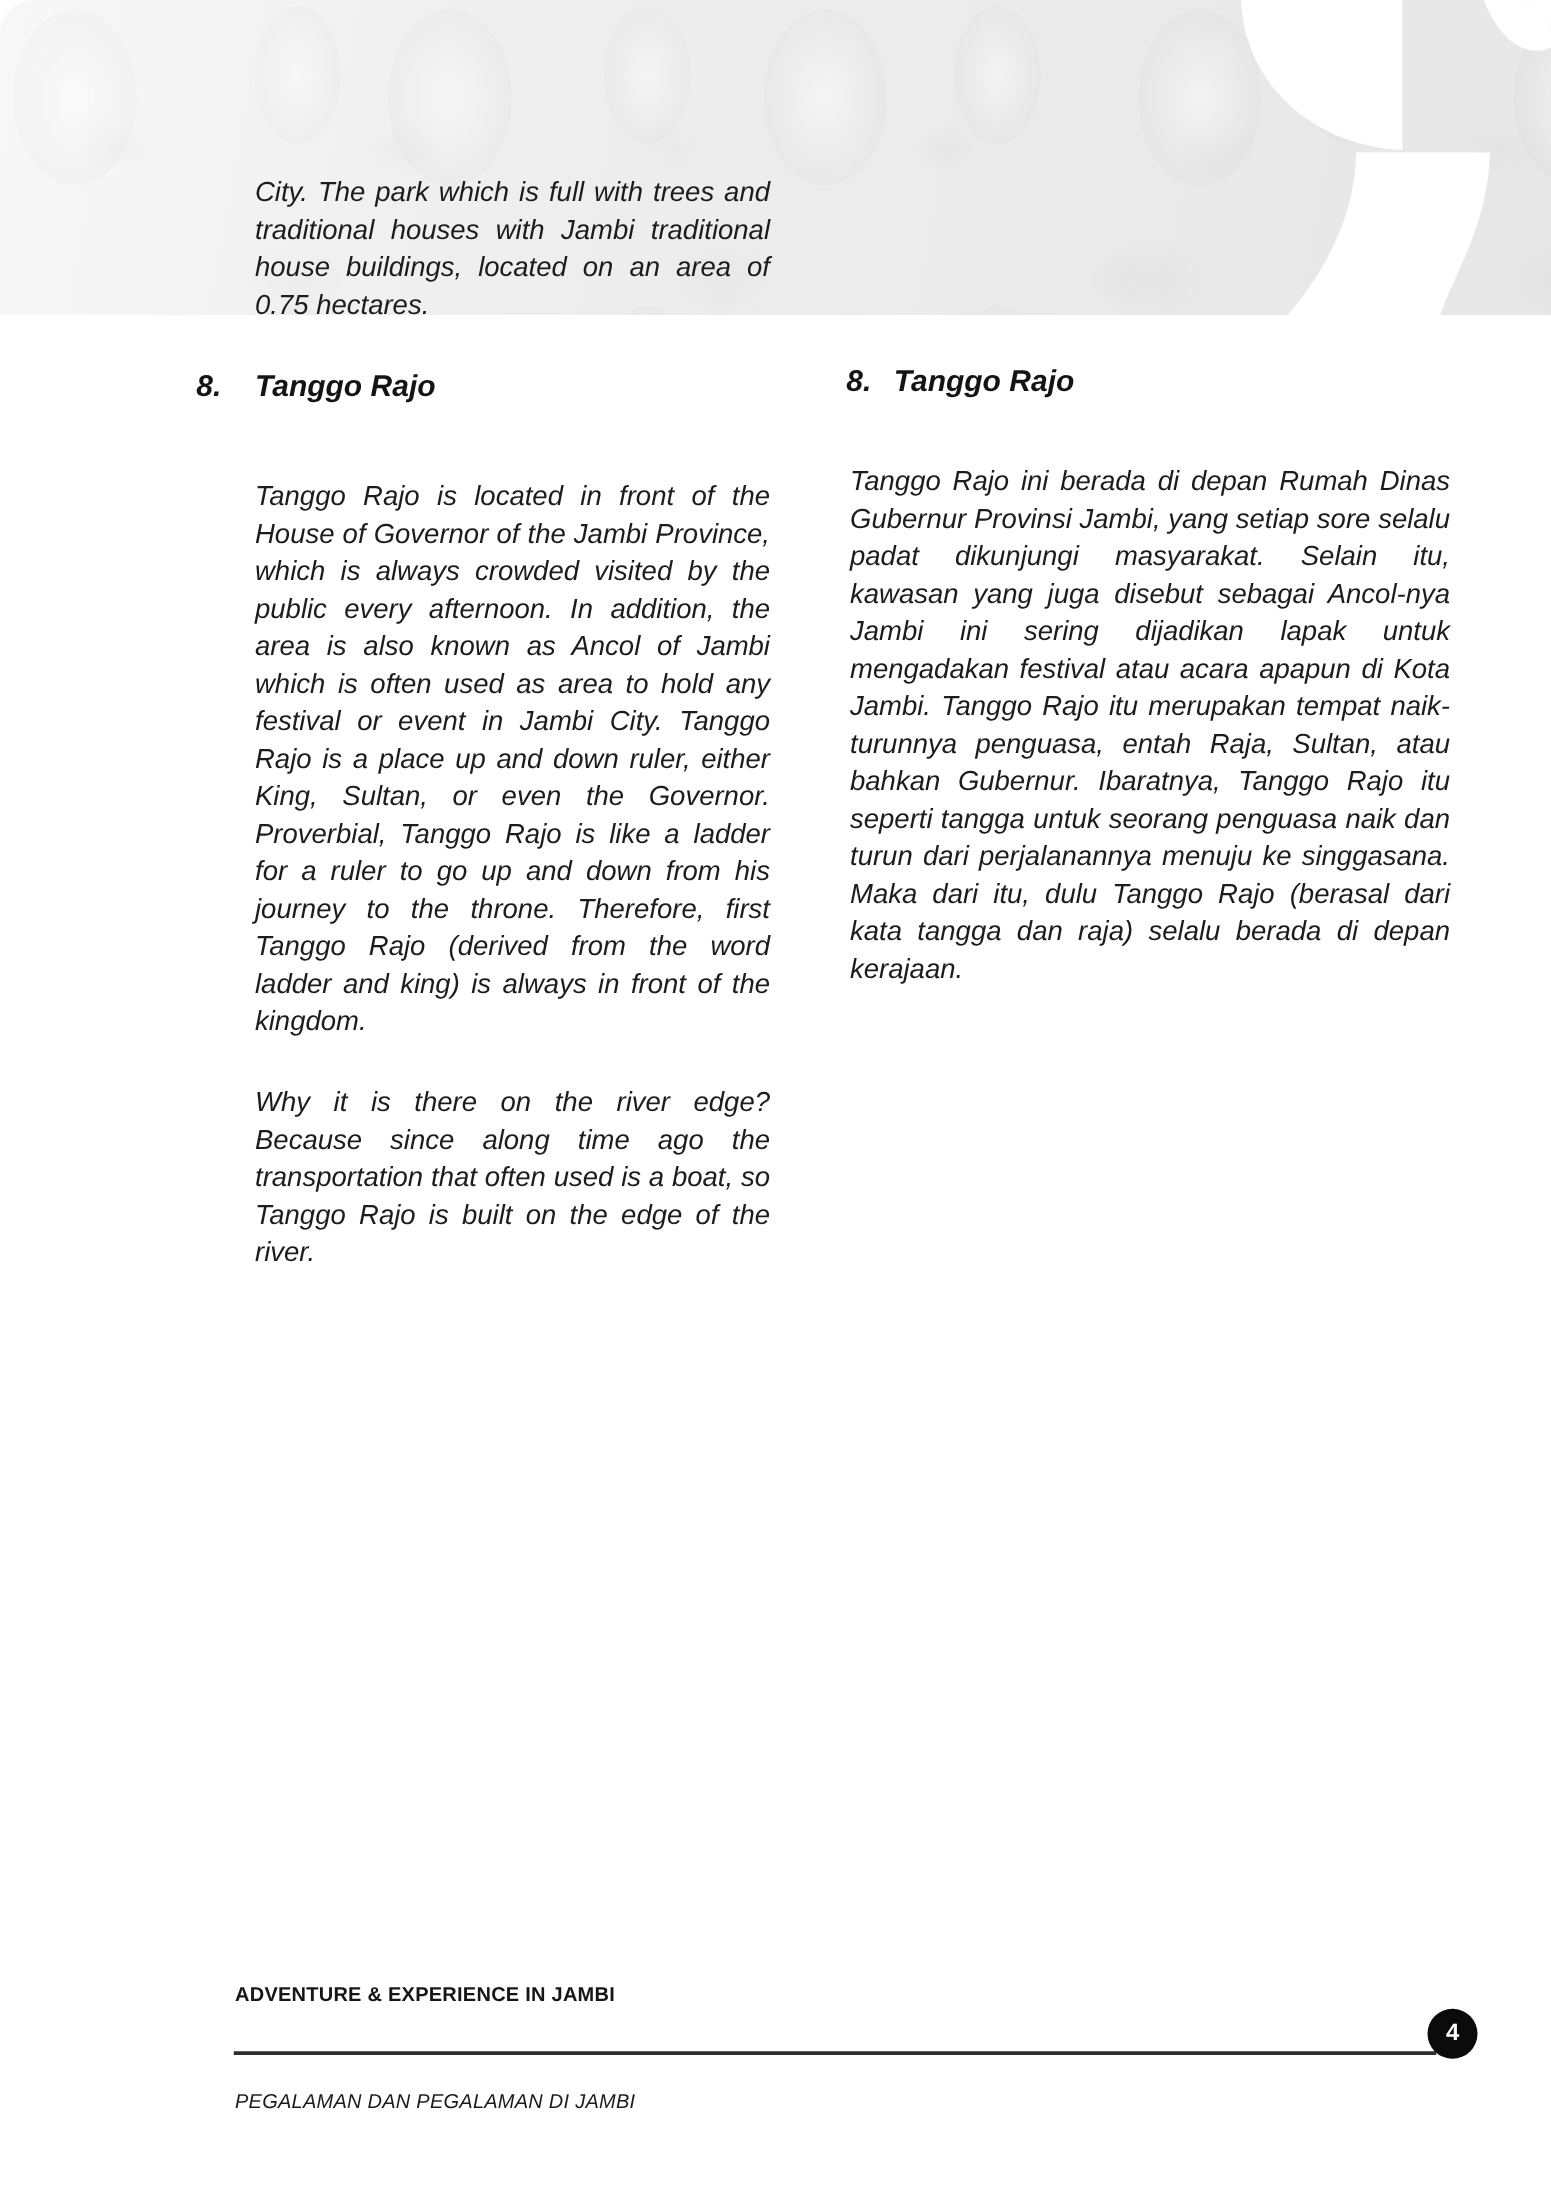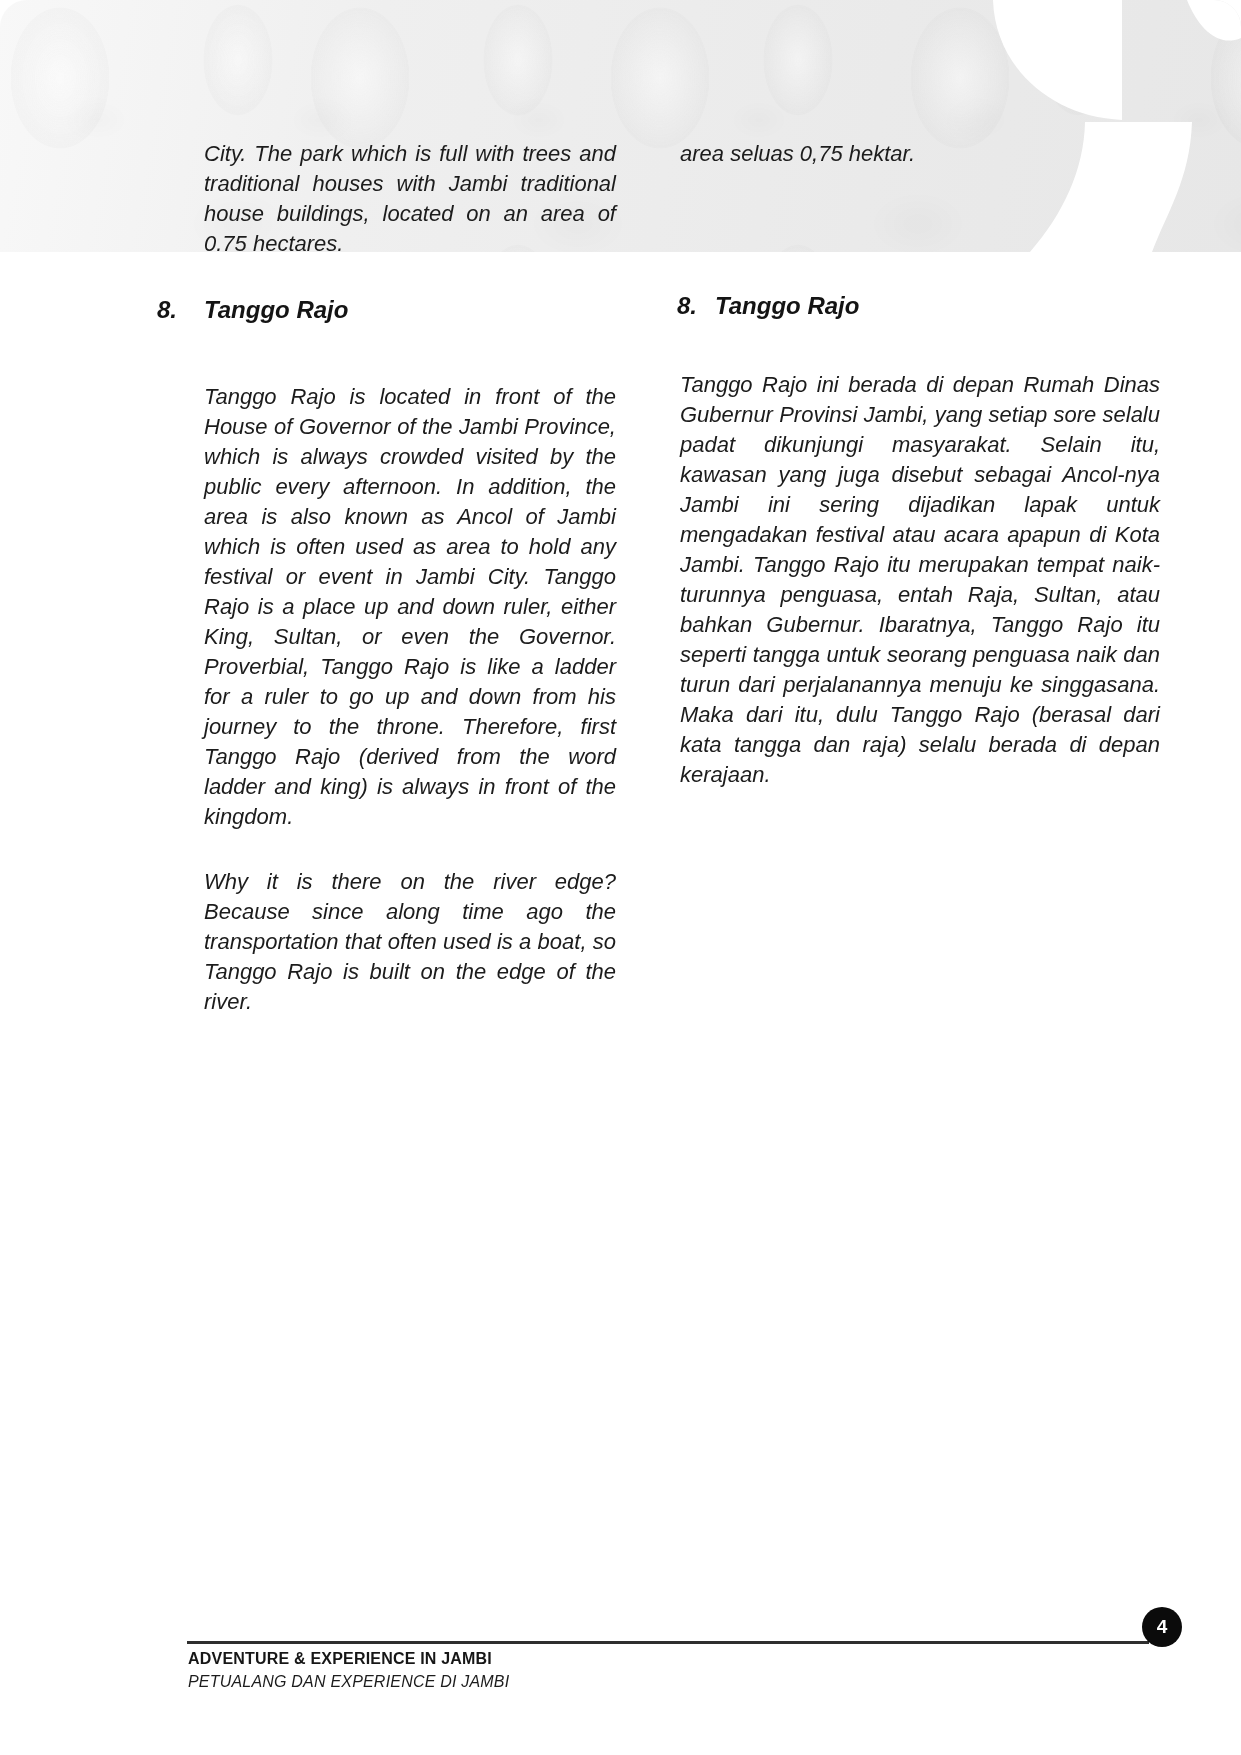--- a/index.html
+++ b/index.html
@@ -64,21 +64,21 @@
     position:absolute;left:187px;top:1641px;width:962px;height:3px;
     background:#2e2e2e;
   }
   .page-badge{
     position:absolute;left:1142px;top:1607px;width:40px;height:40px;
     border-radius:50%;background:#0b0b0b;
     display:flex;align-items:center;justify-content:center;
     color:#ffffff;font-size:19px;font-weight:bold;
   }
   .footer-title{
-    position:absolute;left:188px;top:1650px;
+    position:absolute;left:188px;top:1588px;
     font-weight:bold;font-size:16px;letter-spacing:.2px;color:#161616;
   }
   .footer-subtitle{
     position:absolute;left:188px;top:1673px;
     font-style:italic;font-size:16px;letter-spacing:.2px;color:#1c1c1c;
   }
 </style>
 </head>
 <body>
 
@@ -88,21 +88,20 @@
     <div class="damask"></div>
     <svg width="291" height="252" viewBox="0 0 291 252">
       <path d="M43,0 C45,66 100,117 172,120 L172,0 Z" fill="#ffffff"></path>
       <path d="M135,122 L242,122 C240,180 216,214 202,252 L80,252 C113,214 134,170 135,122 Z" fill="#ffffff"></path>
       <path d="M237,0 L291,0 L291,38 C268,48 248,28 237,0 Z" fill="#ffffff"></path>
     </svg>
   </div>
 
   <p class="txt col-left" style="top:117px;">City. The park which is full with trees and traditional houses with Jambi traditional house buildings, located on an area of 0.75 hectares.</p>
 
-  <p class="txt col-right no-justify" style="top:117px;">area seluas 0,75 hektar.</p>
 
   <div class="heading heading-left">
     <span class="num">8.</span>
     <span>Tanggo Rajo</span>
   </div>
 
   <div class="heading heading-right">
     <span class="num">8.</span>
     <span>Tanggo Rajo</span>
   </div>
@@ -115,15 +114,15 @@
 
 
   <div class="footer-rule"></div>
 
   <div class="page-badge">
     <span>4</span>
   </div>
 
   <div class="footer-title">ADVENTURE &amp; EXPERIENCE IN JAMBI</div>
 
-  <div class="footer-subtitle">PETUALANG DAN EXPERIENCE DI JAMBI</div>
+  <div class="footer-subtitle">PEGALAMAN DAN PEGALAMAN DI JAMBI</div>
 
 </div>
 
 </body></html>

